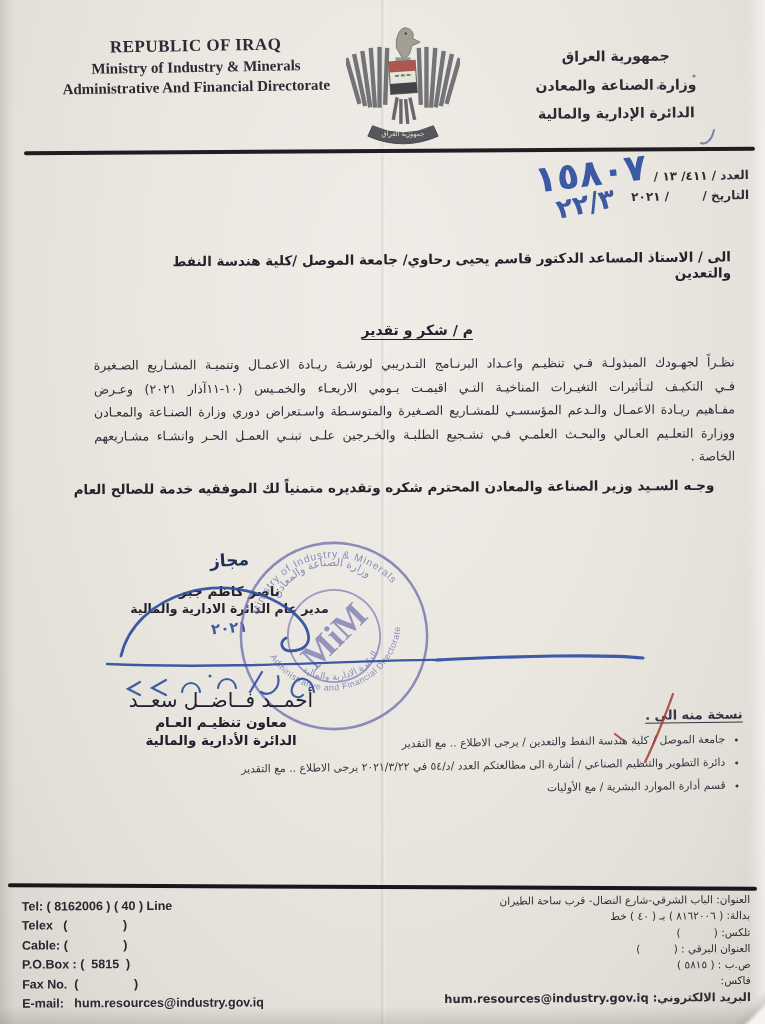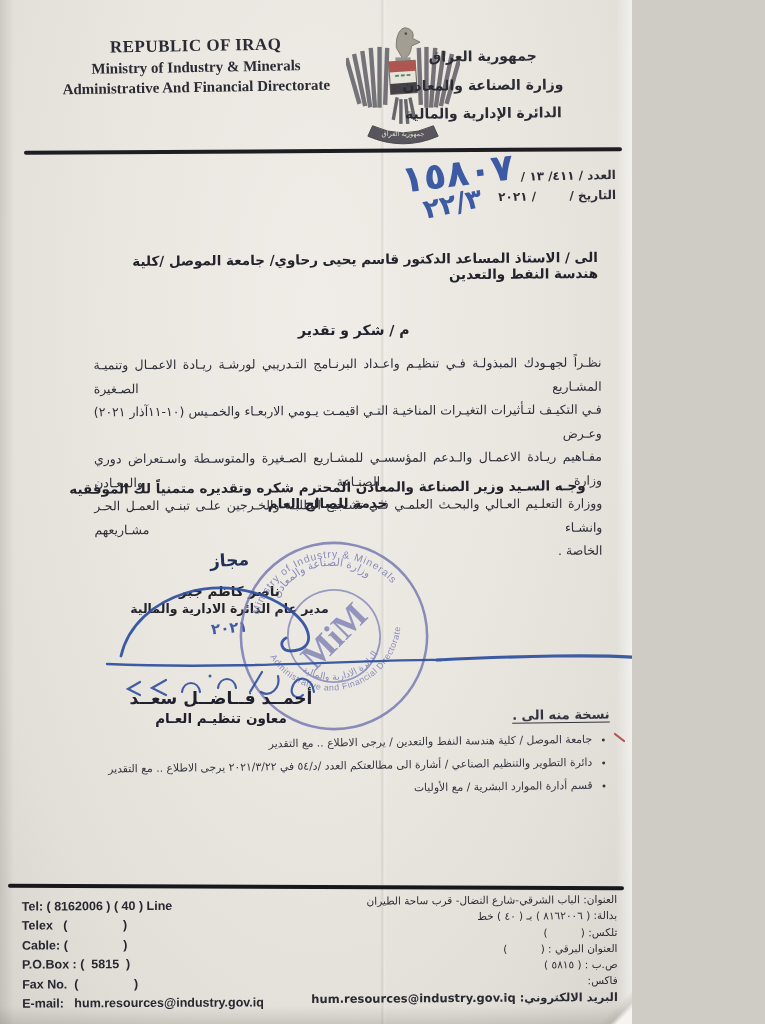--- a/index.html
+++ b/index.html
@@ -1,17 +1,17 @@
 <!DOCTYPE html>
 <html lang="ar"><head>
 <meta charset="utf-8">
 <style>
   html,body{margin:0;padding:0;background:#cfccc6;}
   .page{
-    position:relative;width:632px;height:1024px;overflow:hidden;
+    position:relative;width:765px;height:1024px;overflow:hidden;
     background:
       radial-gradient(ellipse at 50% 30%, #f0ede8 0%, #eae7e1 45%, #e2dfd9 78%, #d7d4cd 100%);
     font-family:"DejaVu Sans",sans-serif;color:#26262e;
   }
   
   .crease-v{position:absolute;top:0;bottom:0;width:7px;pointer-events:none;
     background:linear-gradient(90deg,transparent,rgba(90,85,80,.10),rgba(255,255,255,.18),transparent);}
   .edge-right{position:absolute;top:0;bottom:0;right:0;width:16px;pointer-events:none;
     background:linear-gradient(90deg,transparent,rgba(255,255,255,.55));}
   .edge-left{position:absolute;top:0;bottom:0;left:0;width:14px;pointer-events:none;
@@ -42,22 +42,22 @@
   .ref div{white-space:pre;}
   .hw{color:#2e4f9e;font-family:"DejaVu Sans",sans-serif;}
   .hw-number{position:absolute;right:118px;top:152px;font-size:37px;letter-spacing:6px;
     font-weight:bold;transform:rotate(-7deg);opacity:.92;}
   .hw-date{position:absolute;right:150px;top:188px;font-size:27px;font-weight:bold;
     transform:rotate(-12deg);opacity:.92;}
 
   .recipient{position:absolute;right:34px;left:120px;top:251px;direction:rtl;text-align:right;
     font-weight:bold;font-size:13.5px;color:#23232c;transform:rotate(-.5deg);}
 
-  .subject{position:absolute;left:298px;top:322px;width:175px;text-align:left;direction:rtl;
-    font-weight:bold;font-size:14px;text-underline-offset:4px;color:#23232c;}
+  .subject{position:absolute;left:298px;top:322px;width:175px;text-align:right;direction:rtl;
+    font-weight:bold;font-size:14px;text-decoration:underline;text-underline-offset:4px;color:#23232c;}
 
   .body-par{position:absolute;left:94px;right:30px;top:352px;direction:rtl;color:#2e2e38;
     font-size:12.5px;line-height:1.88;transform:rotate(-.3deg);}
   .body-line{text-align:justify;text-align-last:justify;}
   .body-line.last{text-align-last:right;}
 
   .commendation{position:absolute;left:55px;right:32px;top:479px;direction:rtl;text-align:center;
     font-weight:bold;font-size:13.5px;color:#23232c;transform:rotate(-.4deg);}
 
   .sig1{position:absolute;left:112px;top:550px;width:235px;text-align:center;direction:rtl;}
@@ -65,21 +65,21 @@
   .sig1 .name{font-weight:bold;font-size:13.5px;color:#23232c;margin-top:13px;}
   .sig1 .title{font-weight:bold;font-size:12.5px;color:#23232c;margin-top:2px;}
   .sig1 .year{font-weight:bold;font-size:15px;margin-top:3px;transform:rotate(-5deg);display:inline-block;opacity:.9;}
 
   .stamp{position:absolute;left:236px;top:538px;width:196px;height:196px;opacity:.82;transform:rotate(-13deg);}
 
   .sig-strokes{position:absolute;left:85px;top:552px;width:585px;height:165px;pointer-events:none;}
   .scribble2{position:absolute;left:118px;top:662px;width:210px;height:46px;pointer-events:none;}
 
   .sig2{position:absolute;left:76px;top:688px;width:290px;text-align:center;direction:rtl;color:#20202c;}
-  .sig2 .name{font-weight:bold;font-size:17px;letter-spacing:1px;}
+  .sig2 .name{font-weight:normal;font-size:20px;letter-spacing:1px;}
   .sig2 .t1{font-weight:bold;font-size:13.5px;margin-top:2px;}
   .sig2 .t2{font-weight:bold;font-size:13.5px;margin-top:2px;}
 
   .copies{position:absolute;right:22px;top:710px;direction:rtl;text-align:right;color:#35353f;transform:rotate(-.8deg);}
   .copies .chead{font-weight:bold;font-size:13px;text-decoration:underline;text-underline-offset:3px;margin-bottom:6px;}
   .copies ul{margin:0;padding:0 18px 0 0;list-style:disc;}
   .copies li{font-size:10.8px;line-height:2.15;white-space:nowrap;}
 
   .red-marks{position:absolute;left:595px;top:688px;width:150px;height:90px;pointer-events:none;}
   .ink-marks{position:absolute;left:628px;top:38px;width:130px;height:110px;pointer-events:none;}
@@ -241,20 +241,21 @@
       <circle cx="92" cy="14" r="1.5" fill="#2e4f9e" stroke="none"></circle>
       <path d="M 82,30 c -2,-12 -16,-12 -18,0"></path>
       <path d="M 48,18 l -14,8 l 14,7"></path>
       <path d="M 22,20 l -12,7 l 12,6"></path>
     </g>
   </svg>
 
   <div class="sig2">
     <div class="name">أحمــد فــاضــل سعــد</div>
     <div class="t1">معاون تنظيـم العـام</div>
+    <div class="t2">الدائرة الأدارية والمالية</div>
   </div>
 
   <div class="copies">
     <div class="chead">نسخة منه الى .</div>
     <ul>
       <li>جامعة الموصل / كلية هندسة النفط والتعدين / يرجى الاطلاع .. مع التقدير</li>
       <li>دائرة التطوير والتنظيم الصناعي / أشارة الى مطالعتكم العدد /د/٥٤ في ٢٠٢١/٣/٢٢ يرجى الاطلاع .. مع التقدير</li>
       <li>قسم أدارة الموارد البشرية / مع الأوليات</li>
     </ul>
   </div>

